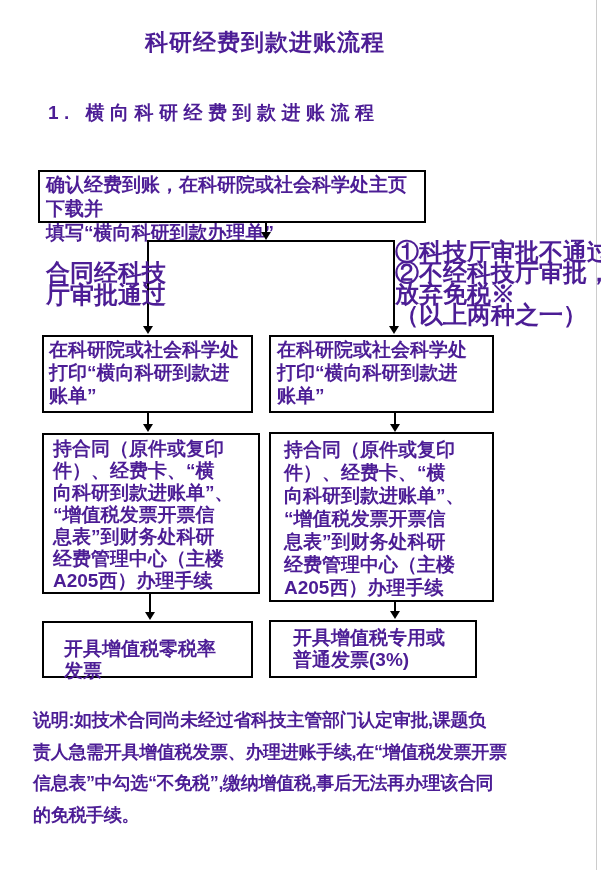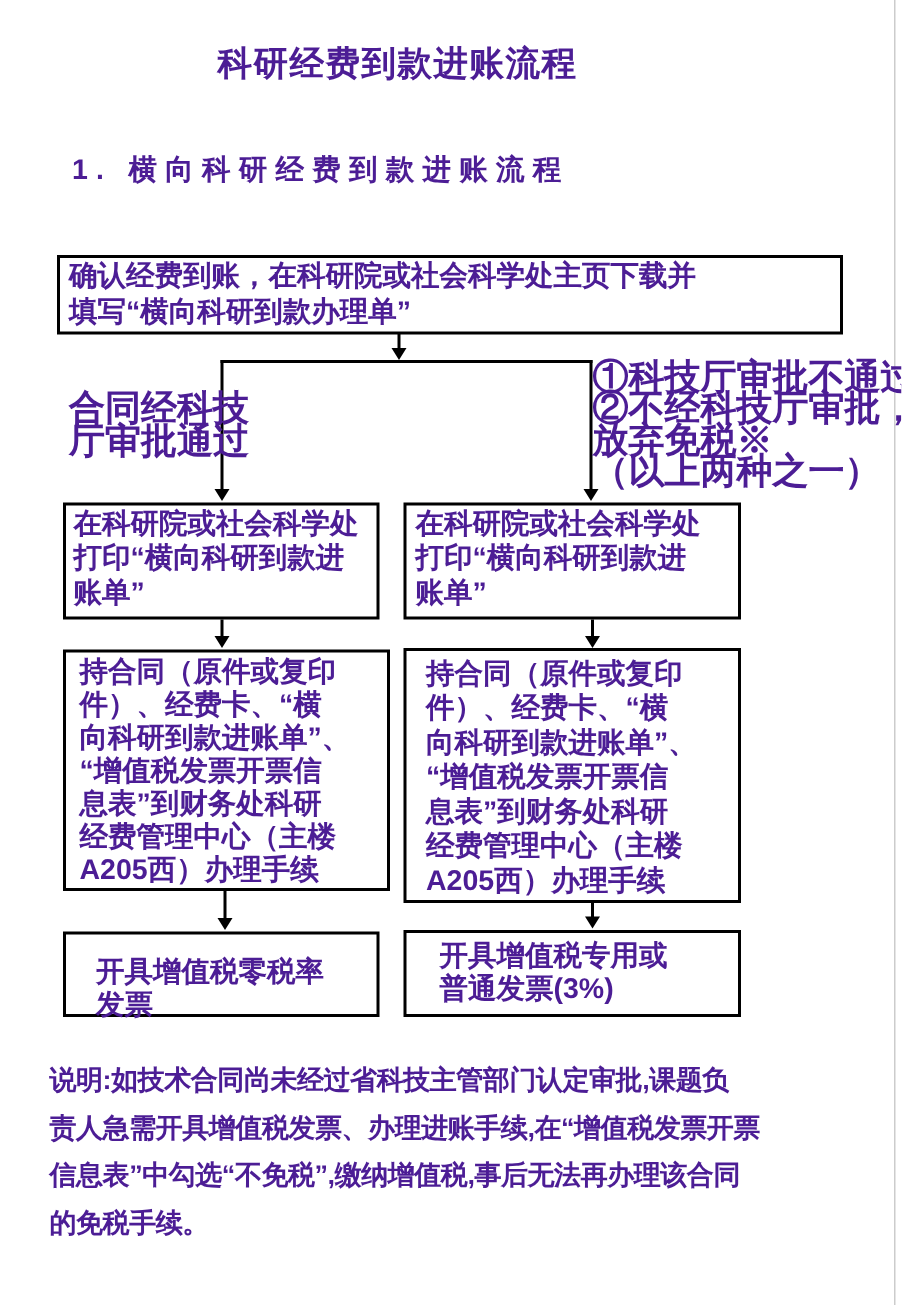--- a/index.html
+++ b/index.html
@@ -35,27 +35,27 @@
   }
   .box {
     position: absolute;
     box-sizing: border-box;
     border: 2px solid #000000;
     background: #ffffff;
     font-weight: 700;
     white-space: pre-line;
     font-size: 19px;
   }
-  .box-a  { left: 38px;  top: 170px; width: 524px; height: 53px;  padding: 1px 6px;  line-height: 24px; }
+  .box-a  { left: 38px;  top: 170px; width: 388px; height: 53px;  padding: 1px 6px;  line-height: 24px; }
   .box-b1 { left: 42px;  top: 335px; width: 211px; height: 78px;  padding: 1px 5px;  line-height: 23px; }
   .box-b2 { left: 269px; top: 335px; width: 225px; height: 78px;  padding: 1px 6px;  line-height: 23px; }
   .box-c1 { left: 42px;  top: 433px; width: 218px; height: 161px; padding: 3px 0 0 9px;  line-height: 22px; }
   .box-c2 { left: 269px; top: 432px; width: 225px; height: 170px; padding: 4px 0 0 13px; line-height: 23px; }
   .box-d1 { left: 42px;  top: 621px; width: 211px; height: 57px;  padding: 15px 0 0 20px; line-height: 22px; }
-  .box-d2 { left: 269px; top: 620px; width: 225px; height: 58px;  padding: 5px 0 0 22px; line-height: 22px; }
+  .box-d2 { left: 269px; top: 620px; width: 208px; height: 58px;  padding: 5px 0 0 22px; line-height: 22px; }
   .line { position: absolute; background: #000000; }
   .l-stem       { left: 265px; top: 222px; width: 2px;   height: 11px; }
   .l-horizontal { left: 147px; top: 240px; width: 248px; height: 2px; }
   .l-branch-l   { left: 147px; top: 240px; width: 2px;   height: 88px; }
   .l-branch-r   { left: 393px; top: 240px; width: 2px;   height: 88px; }
   .l-b1c1       { left: 147px; top: 413px; width: 2px;   height: 12px; }
   .l-b2c2       { left: 394px; top: 413px; width: 2px;   height: 12px; }
   .l-c1d1       { left: 149px; top: 594px; width: 2px;   height: 19px; }
   .l-c2d2       { left: 394px; top: 602px; width: 2px;   height: 10px; }
   .ah {

